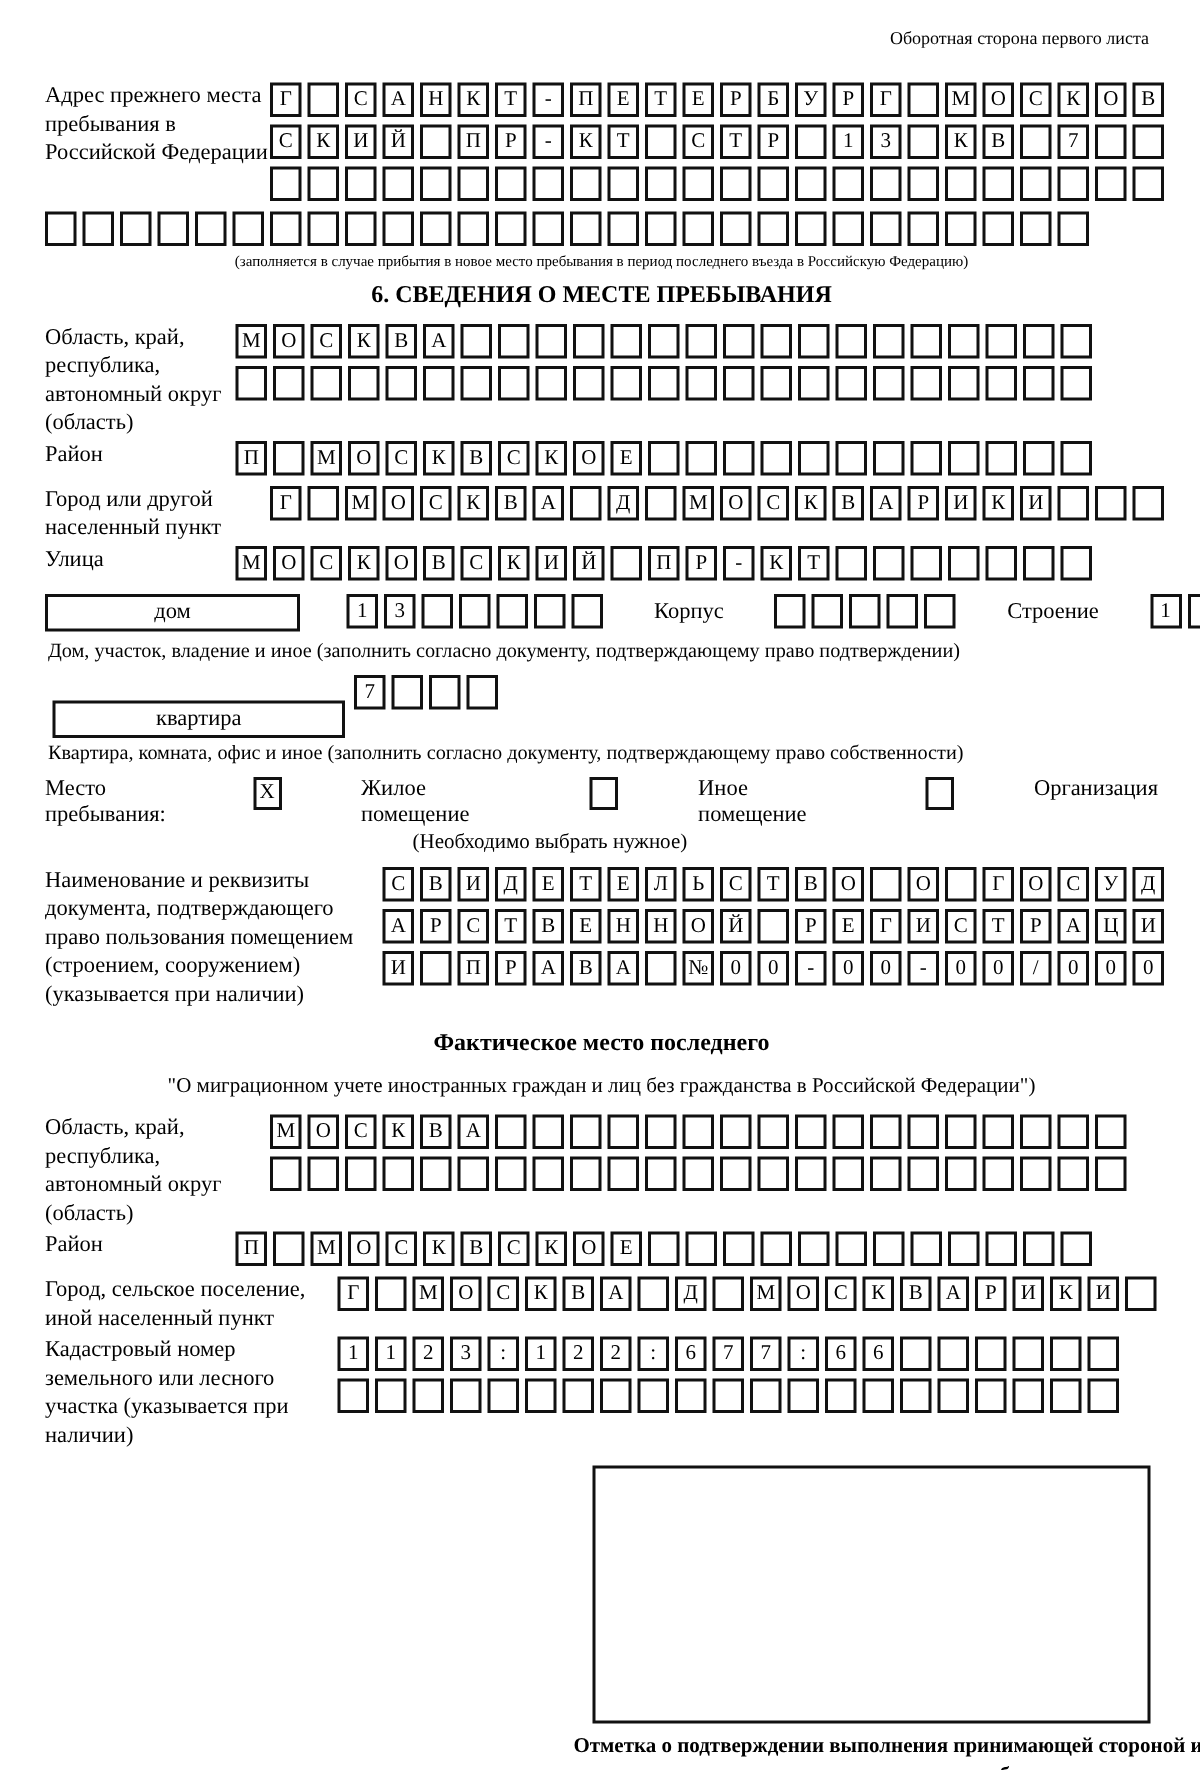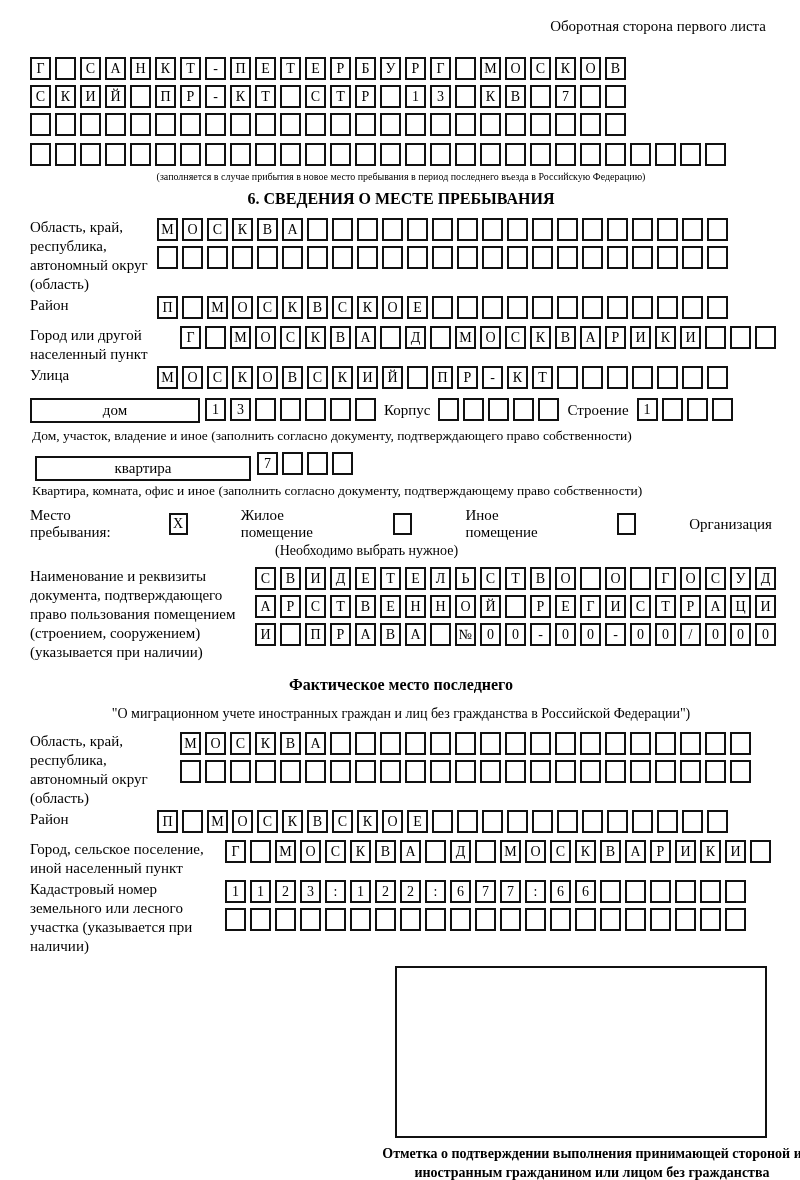--- a/index.html
+++ b/index.html
@@ -3,21 +3,21 @@
 <meta charset="utf-8">
 <style>
   * { box-sizing: border-box; }
   html,body { margin:0; padding:0; background:#fff; }
   body {
     width:800px; height:1180px;
     font-family:"Liberation Serif","DejaVu Serif",serif;
     color:#000; font-size:15px;
   }
   .page { padding:8px 28px 0 30px; }
-  .header-note { text-align:right; font-size:15px; padding:10px 6px 22px 0; }
+  .header-note { text-align:right; font-size:12px; padding:10px 6px 22px 0; }
 
   .cells { display:flex; gap:4px; margin-bottom:5px; }
   .cell {
     flex:none; width:21px; height:23px; border:2px solid #111;
     display:flex; align-items:center; justify-content:center;
     font-size:14px; line-height:1;
   }
   .frow { display:flex; margin-bottom:2px; }
   .flabel { flex:none; line-height:19px; font-size:15px; }
   .rows-stack { flex:1; }
@@ -30,21 +30,21 @@
   .small-note { font-size:10px; text-align:center; margin:2px 0 6px 0; }
   .section-title { text-align:center; font-weight:bold; font-size:16px; margin:8px 0 10px 0; }
   .caption { font-size:13.5px; margin:0 0 8px 2px; }
 
   .named-box {
     border:2px solid #111; height:25px; display:flex;
     align-items:center; justify-content:center; flex:none; font-size:15px;
   }
   .inline-label { line-height:25px; padding:0 8px; flex:none;text-align:center; }
 
-  .chk-row { display:flex; align-items:center; margin:6px 0 2px 0;gap:43px; }
+  .chk-row { display:flex; margin:6px 0 2px 0;gap:43px; }
   .checkbox {
     flex:none; width:19px; height:22px; border:2px solid #111;
     display:flex; align-items:center; justify-content:center;
     font-size:14px; margin:0 10px;
   }
   .chk-note { font-size:14px; margin:0 0 8px 245px; }
 
   .factual-note { text-align:center; font-size:14px; line-height:20px; margin-bottom:8px; }
 
   .stamp-box {
@@ -56,20 +56,21 @@
   }
 </style>
 </head>
 <body>
 
 <div class="page">
 
   <div class="header-note">Оборотная сторона первого листа</div>
 
   <div class="frow">
+    <div class="flabel w150">Адрес прежнего места пребывания в Российской Федерации</div>
     <div class="rows-stack">
       <div class="cells">
           <span class="cell">Г</span>
           <span class="cell"></span>
           <span class="cell">С</span>
           <span class="cell">А</span>
           <span class="cell">Н</span>
           <span class="cell">К</span>
           <span class="cell">Т</span>
           <span class="cell">-</span>
@@ -315,21 +316,21 @@
         <span class="cell"></span>
         <span class="cell"></span>
         <span class="cell"></span>
         <span class="cell"></span>
         <span class="cell"></span>
         <span class="cell"></span>
         <span class="cell"></span>
       </div>
   </div>
 
-  <div class="frow" style="margin-top:4px;">
+  <div class="frow" style="margin-top:4px;gap:26px;">
     <div class="named-box" style="width:170px; margin-right:5px;">дом</div>
     <div class="cells">
         <span class="cell">1</span>
         <span class="cell">3</span>
         <span class="cell"></span>
         <span class="cell"></span>
         <span class="cell"></span>
         <span class="cell"></span>
         <span class="cell"></span>
       </div>
@@ -342,24 +343,24 @@
         <span class="cell"></span>
       </div>
     <div class="inline-label">Строение</div>
     <div class="cells">
         <span class="cell">1</span>
         <span class="cell"></span>
         <span class="cell"></span>
         <span class="cell"></span>
       </div>
   </div>
-  <div class="caption">Дом, участок, владение и иное (заполнить согласно документу, подтверждающего право собственности)</div>
-
-  <div class="frow">
-    <div class="named-box" style="width:216px; margin:4px 6px 0 5px;">квартира</div>
+  <div class="caption">Дом, участок, владение и иное (заполнить согласно документу, подтверждающему право подтверждении)</div>
+
+  <div class="frow">
+    <div class="named-box" style="width:195px; margin:17px 6px 0 5px;">квартира</div>
     <div class="cells">
         <span class="cell">7</span>
         <span class="cell"></span>
         <span class="cell"></span>
         <span class="cell"></span>
       </div>
   </div>
   <div class="caption">Квартира, комната, офис и иное (заполнить согласно документу, подтверждающему право собственности)</div>
 
   <div class="chk-row">

